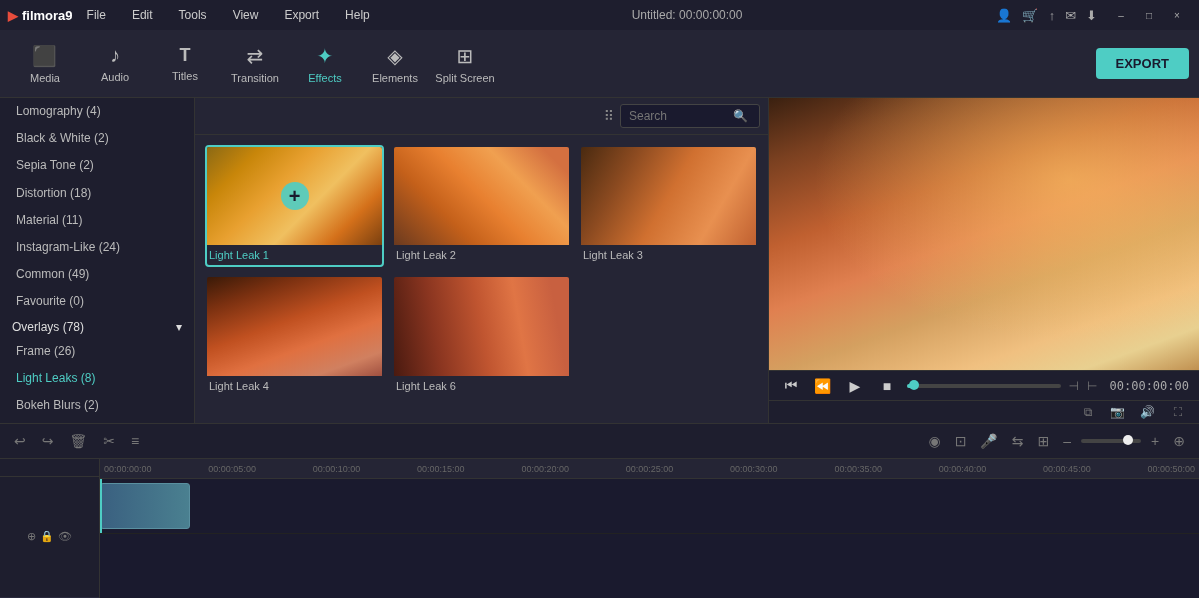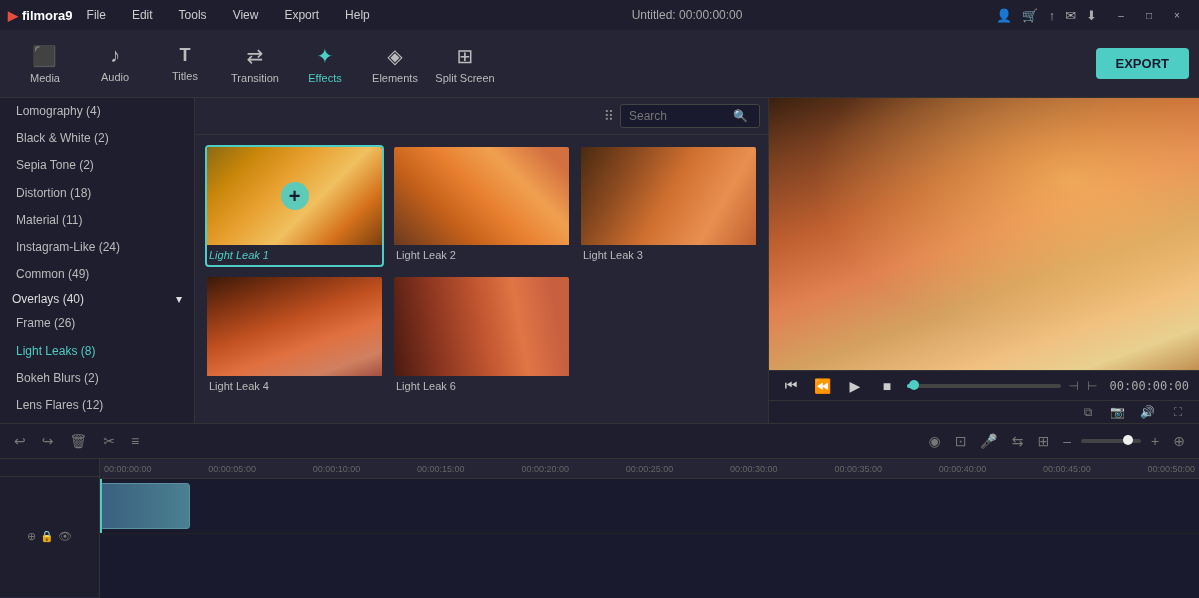--- a/index.html
+++ b/index.html
@@ -162,22 +162,23 @@
 <div class="main-content">
 
   <div class="sidebar">
     <div class="sidebar-item">Lomography (4)</div>
     <div class="sidebar-item">Black &amp; White (2)</div>
     <div class="sidebar-item">Sepia Tone (2)</div>
     <div class="sidebar-item">Distortion (18)</div>
     <div class="sidebar-item">Material (11)</div>
     <div class="sidebar-item">Instagram-Like (24)</div>
     <div class="sidebar-item">Common (49)</div>
+    <div class="sidebar-item">Favourite (0)</div>
     <div class="sidebar-section">
-      <span>Overlays (40)</span>
+      <span>Overlays (78)</span>
       <span>▾</span>
     </div>
     <div class="sidebar-item">Frame (26)</div>
     <div class="sidebar-item active" style="color:#4ecdc4;">Light Leaks (8)</div>
     <div class="sidebar-item">Bokeh Blurs (2)</div>
     <div class="sidebar-item">Lens Flares (12)</div>
 
   </div>
 
   <div class="effects-panel">
@@ -187,21 +188,21 @@
         <input type="text" placeholder="Search" style="">
         <span>🔍</span>
       </div>
     </div>
     <div class="effects-grid">
 
       <div class="effect-item selected">
         <div class="effect-thumb ll1">
           <div class="add-overlay">+</div>
         </div>
-        <div class="effect-label" style="color:#4ecdc4;font-style:italic;">Light Leak 1</div>
+        <div class="effect-label" style="color:#4ecdc4;">Light Leak 1</div>
       </div>
 
       <div class="effect-item">
         <div class="effect-thumb ll2"></div>
         <div class="effect-label">Light Leak 2</div>
       </div>
 
       <div class="effect-item">
         <div class="effect-thumb ll3"></div>
         <div class="effect-label">Light Leak 3</div>

